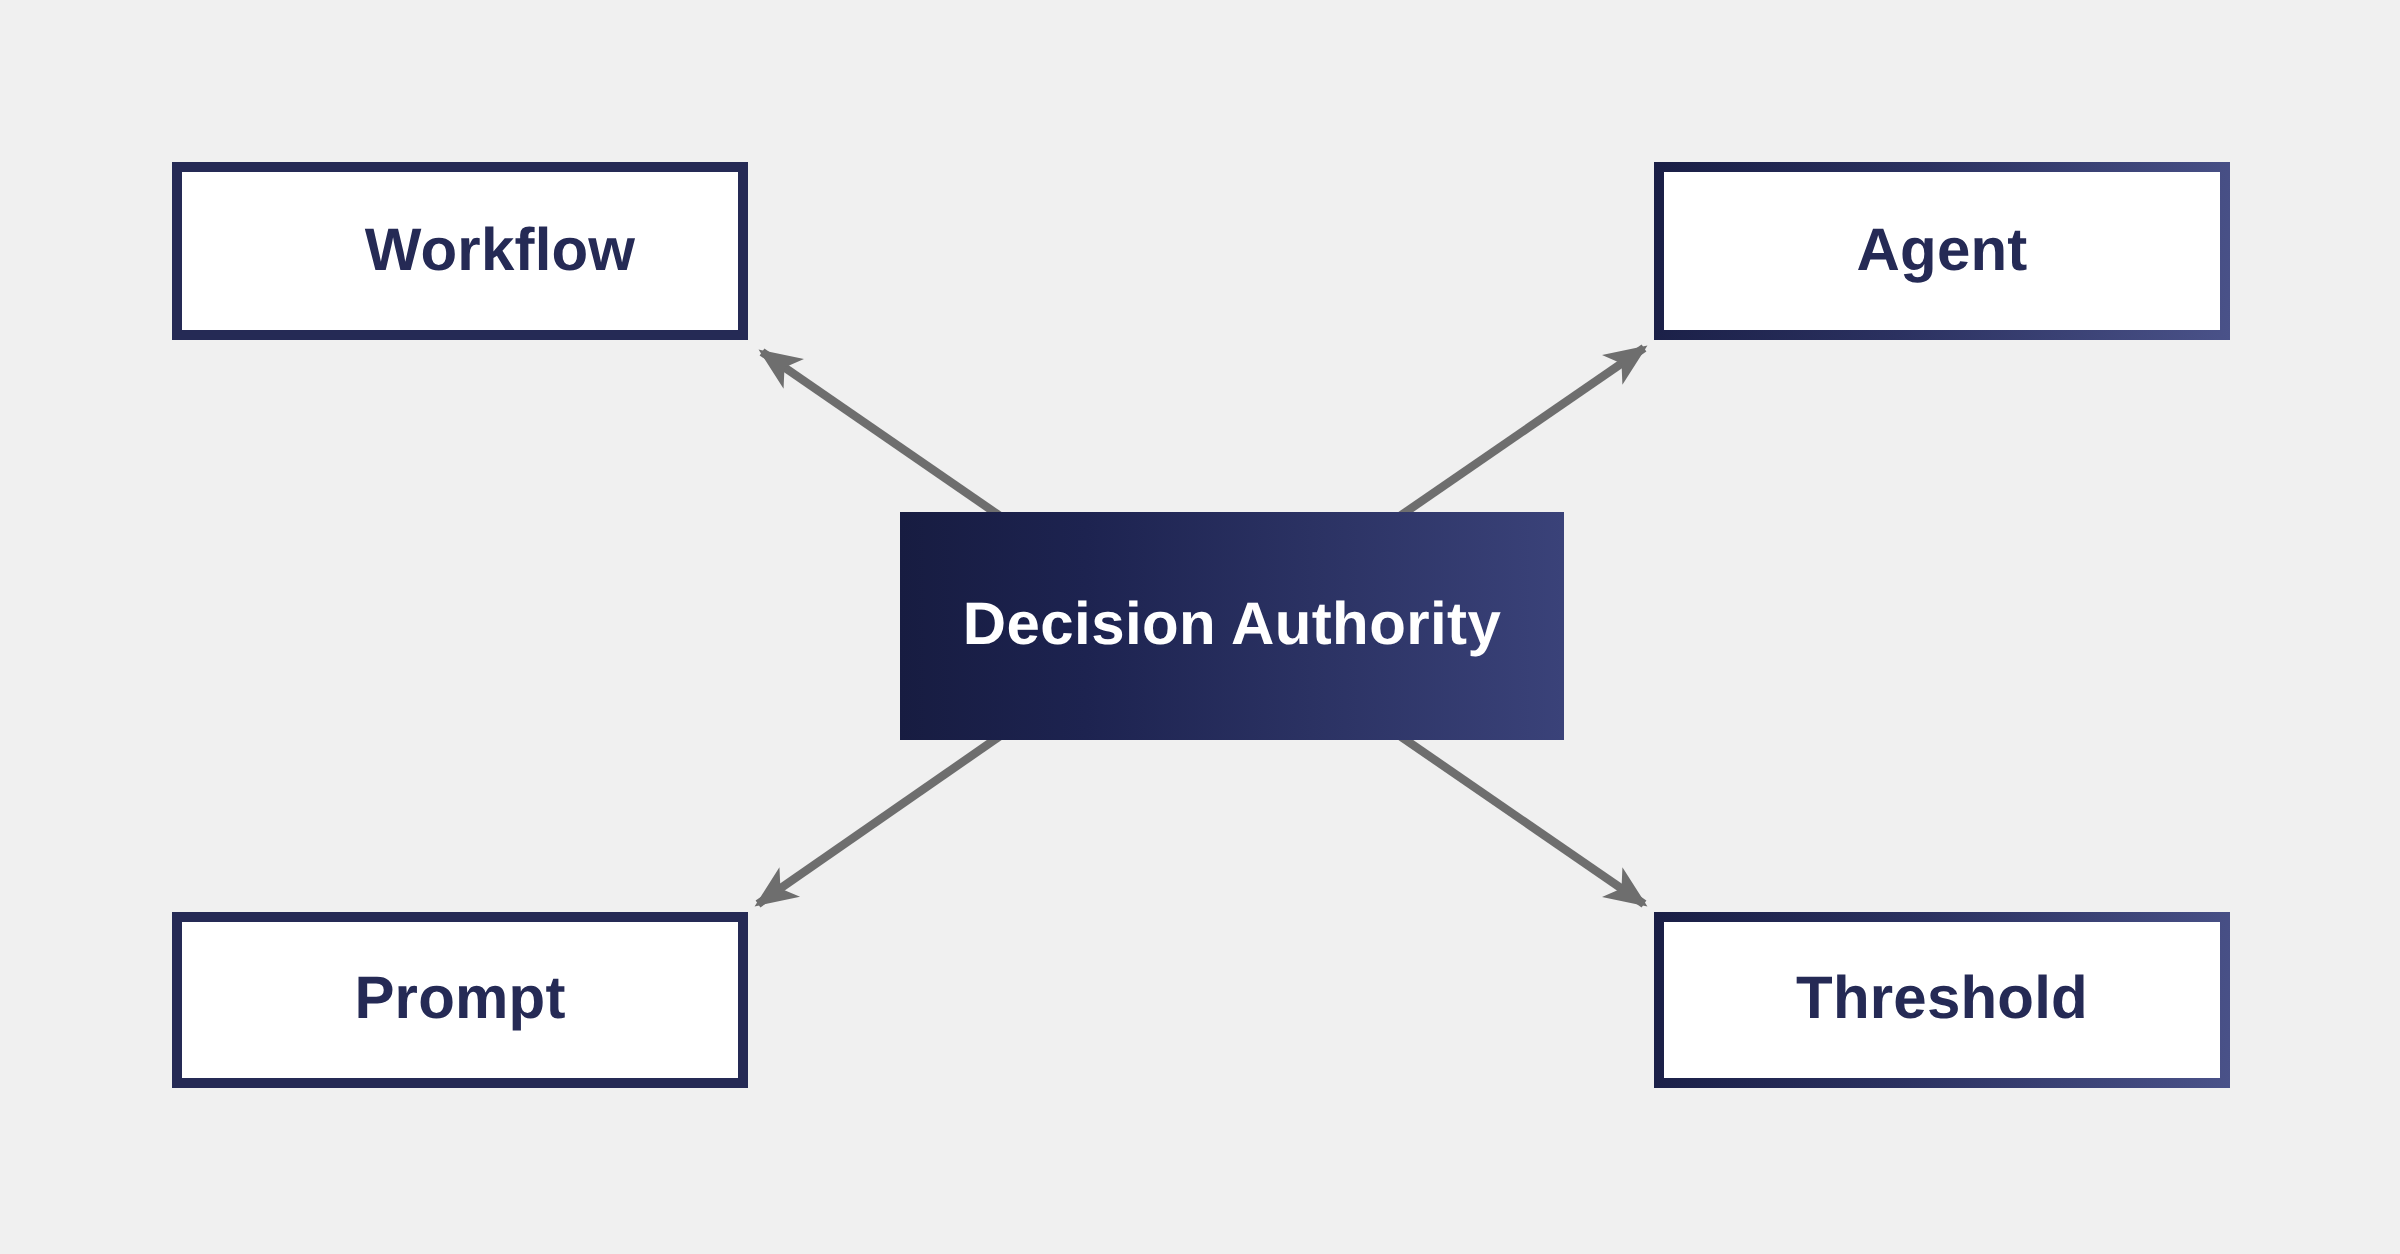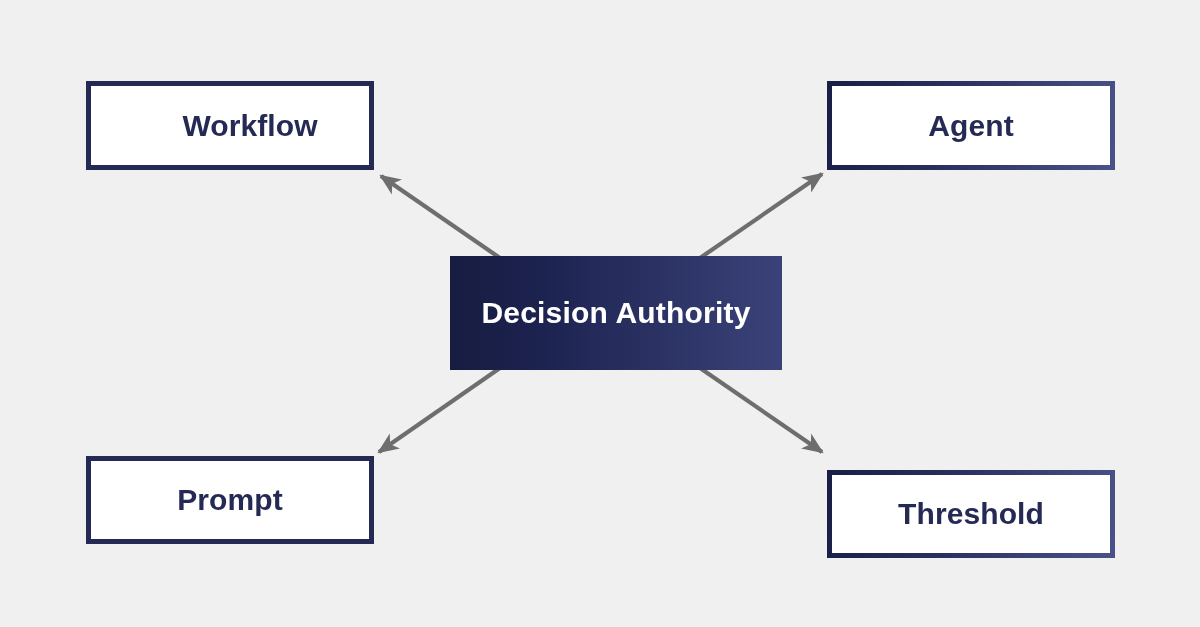--- a/index.html
+++ b/index.html
@@ -61,21 +61,21 @@
   #node-workflow {
     left: 86px;  top: 81px;  width: 288px; height: 89px; padding-left: 40px;
   }
   #node-agent {
     left: 827px; top: 81px;  width: 288px; height: 89px;
   }
   #node-prompt {
     left: 86px;  top: 456px; width: 288px; height: 88px;
   }
   #node-threshold {
-    left: 827px; top: 456px; width: 288px; height: 88px; margin-top: 14px;
+    left: 827px; top: 456px; width: 288px; height: 88px;
   }
   #node-center {
     left: 434px; top: 256px; width: 332px; height: 114px;
     background: linear-gradient(90deg, #171c41 0%, #1d2350 28%, #2b3263 62%, #3a4279 100%);
     margin-left: 16px;
   }
   #node-center .node-label {
     color: #ffffff;
     font-size: 30px;
     font-weight: bold;

